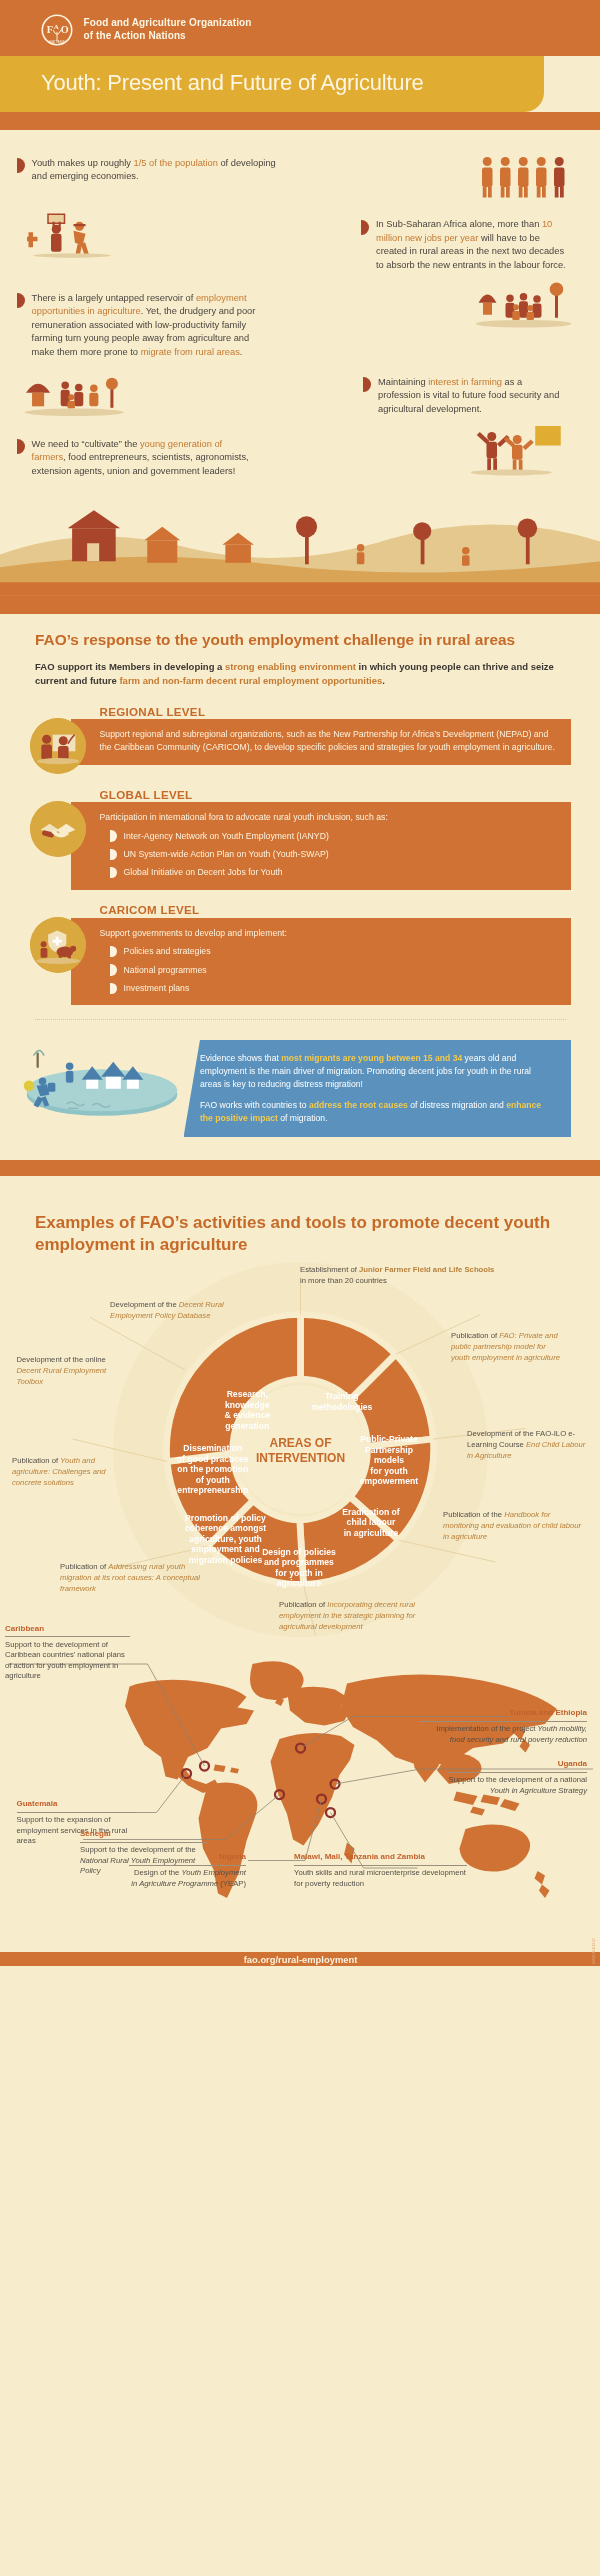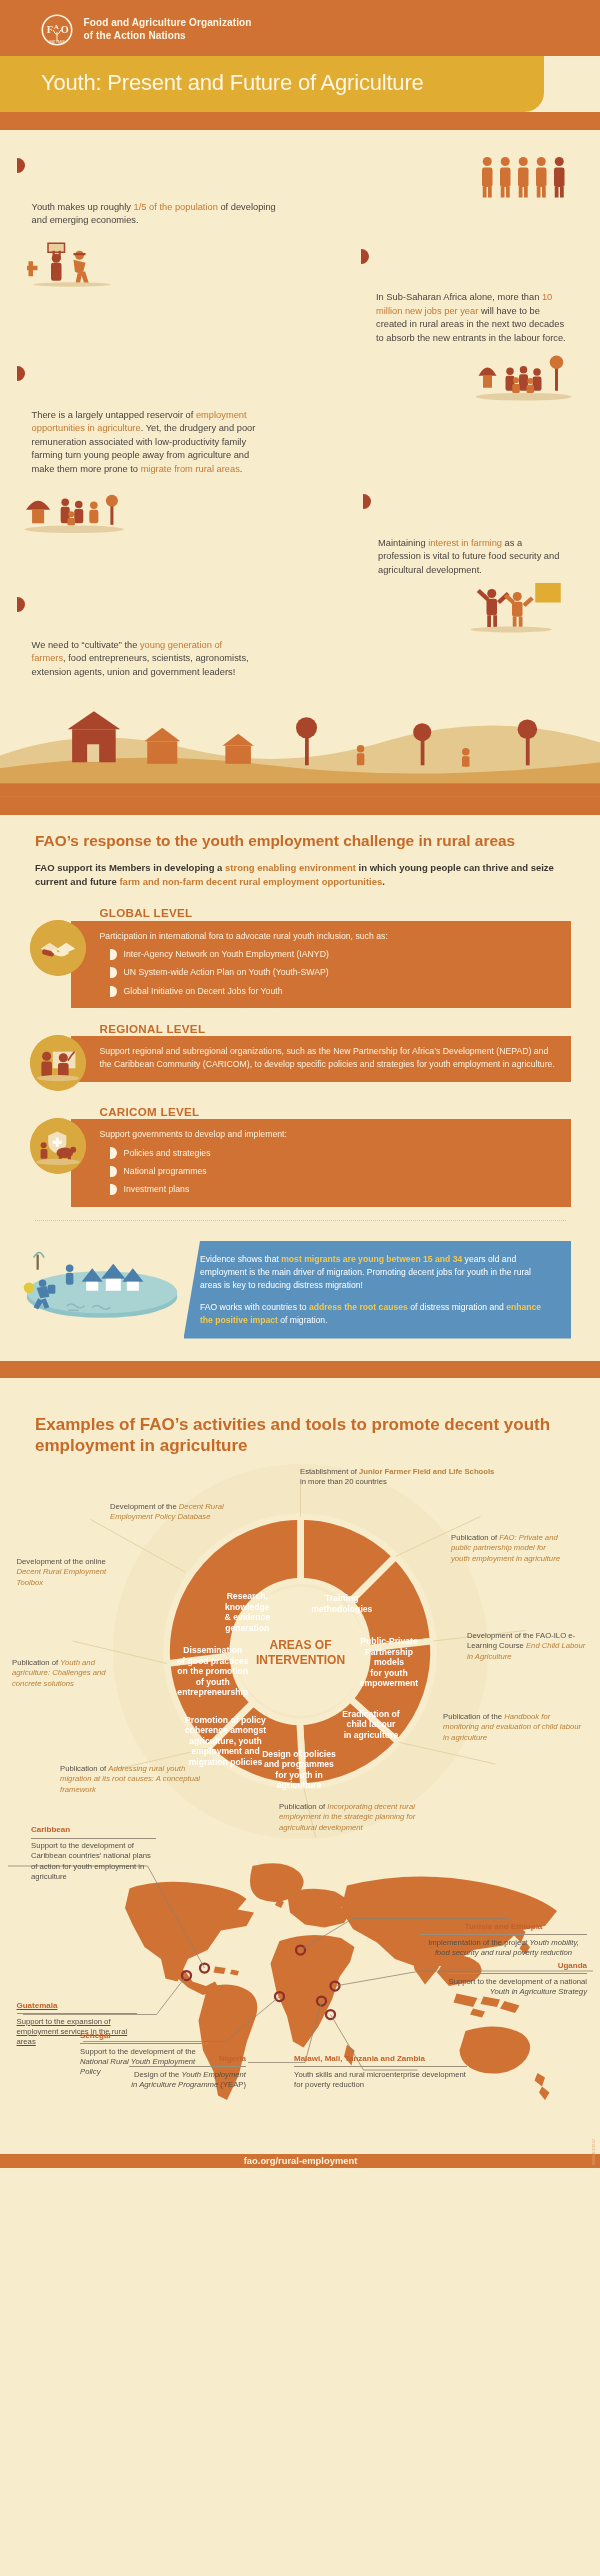--- a/index.html
+++ b/index.html
@@ -56,21 +56,20 @@
     background: #a8452a;
     border-top-right-radius: 8.3px;
     border-bottom-right-radius: 8.3px;
     margin-top: 1.5px;
   }
   .fact-text {
     font-size: 9.3px;
     line-height: 1.45;
     color: #4b4540;
     margin-left: 6.8px;
-    margin-top: 44px;
   }
   .hl { color: #c57a33; }
   .art { flex: 0 0 auto; }
 
   .r1 { padding: 6px 0 0 16.5px; }
   .r1 .fact-text { width: 248px; }
   .r2 { padding: 19.5px 0 0 68px; }
   .r2 .fact-text { width: 195px; }
   .r3 { padding: 19.5px 0 0 16.5px; }
   .r3 .fact-text { width: 225px; }
@@ -438,20 +437,43 @@
   <div class="sec2">
     <h2>FAO’s response to the youth employment challenge in rural areas</h2>
     <div class="lede">
       <span>FAO support its Members in developing a </span><span class="hl2">strong enabling environment</span><span> in which young people can thrive and seize current and future </span><span class="hl2">farm and non-farm decent rural employment opportunities</span><span>.</span>
     </div>
 
     <div class="level">
       <div class="level-ico">
         <svg width="56" height="56" viewBox="0 0 74 74">
           <circle cx="37" cy="37" r="37" fill="#d9a83e"></circle>
+          <rect x="30" y="22" width="30" height="22" fill="#f1e2bd"></rect>
+          <g fill="#a8452a">
+            <circle cx="22" cy="28" r="6"></circle>
+              <rect x="15" y="35" width="14" height="20" rx="3"></rect>
+            <circle cx="44" cy="30" r="6"></circle>
+              <rect x="37" y="37" width="14" height="18" rx="3"></rect>
+          </g>
+          <path d="M50 34 q5 -8 9 -12" stroke="#a8452a" stroke-width="2" fill="none"></path>
+          <ellipse cx="37" cy="57" rx="28" ry="4" fill="#e0c07c"></ellipse>
+        </svg>
+      </div>
+      <div class="level-body">
+        <div class="level-title">REGIONAL LEVEL</div>
+        <div class="level-box">
+          <div>Support regional and subregional organizations, such as the New Partnership for Africa’s Development (NEPAD) and the Caribbean Community (CARICOM), to develop specific policies and strategies for youth employment in agriculture.</div>
+        </div>
+      </div>
+    </div>
+
+    <div class="level">
+      <div class="level-ico">
+        <svg width="56" height="56" viewBox="0 0 74 74">
+          <circle cx="37" cy="37" r="37" fill="#d9a83e"></circle>
           <path d="M14 38 l12 -8 l12 8 l-6 8 z" fill="#f1e2bd"></path>
           <path d="M60 38 l-12 -8 l-12 8 l6 8 z" fill="#f7eccb"></path>
           <rect x="16" y="40" width="16" height="7" rx="3" fill="#a8452a" transform="rotate(14 24 43)"></rect>
           <path d="M30 40 q10 10 20 2" stroke="#f7eccb" stroke-width="5" fill="none"></path>
         </svg>
       </div>
       <div class="level-body">
         <div class="level-title">GLOBAL LEVEL</div>
         <div class="level-box">
           <div>Participation in international fora to advocate rural youth inclusion, such as:</div>
@@ -468,43 +490,20 @@
               <span>Global Initiative on Decent Jobs for Youth</span>
             </div>
         </div>
       </div>
     </div>
 
     <div class="level">
       <div class="level-ico">
         <svg width="56" height="56" viewBox="0 0 74 74">
           <circle cx="37" cy="37" r="37" fill="#d9a83e"></circle>
-          <rect x="30" y="22" width="30" height="22" fill="#f1e2bd"></rect>
-          <g fill="#a8452a">
-            <circle cx="22" cy="28" r="6"></circle>
-              <rect x="15" y="35" width="14" height="20" rx="3"></rect>
-            <circle cx="44" cy="30" r="6"></circle>
-              <rect x="37" y="37" width="14" height="18" rx="3"></rect>
-          </g>
-          <path d="M50 34 q5 -8 9 -12" stroke="#a8452a" stroke-width="2" fill="none"></path>
-          <ellipse cx="37" cy="57" rx="28" ry="4" fill="#e0c07c"></ellipse>
-        </svg>
-      </div>
-      <div class="level-body">
-        <div class="level-title">REGIONAL LEVEL</div>
-        <div class="level-box">
-          <div>Support regional and subregional organizations, such as the New Partnership for Africa’s Development (NEPAD) and the Caribbean Community (CARICOM), to develop specific policies and strategies for youth employment in agriculture.</div>
-        </div>
-      </div>
-    </div>
-
-    <div class="level">
-      <div class="level-ico">
-        <svg width="56" height="56" viewBox="0 0 74 74">
-          <circle cx="37" cy="37" r="37" fill="#d9a83e"></circle>
           <path d="M36 18 l12 5 v10 q0 10 -12 14 q-12 -4 -12 -14 v-10z" fill="#f1e2bd"></path>
           <path d="M34 26 h4 v4 h4 v4 h-4 v4 h-4 v-4 h-4 v-4 h4z" fill="#fff"></path>
           <g fill="#a8452a">
             <circle cx="18" cy="36" r="4"></circle>
               <rect x="14" y="41" width="9" height="13" rx="2"></rect>
             <ellipse cx="46" cy="46" rx="11" ry="7"></ellipse>
               <rect x="38" y="48" width="4" height="8"></rect>
               <rect x="50" y="48" width="4" height="8"></rect>
             <circle cx="57" cy="42" r="4"></circle>
           </g>
@@ -706,41 +705,41 @@
           <path d="M272 152 L196 16 L10 16"></path>
           <path d="M248 162 L208 214 L30 214"></path>
           <path d="M372 190 L300 250 L110 250"></path>
           <path d="M400 128 L470 86 L678 86"></path>
           <path d="M446 176 L560 156 L790 156"></path>
           <path d="M428 196 L406 278 L330 278"></path>
           <path d="M440 214 L484 288 L556 288"></path>
         </g>
       </svg>
 
-      <div class="mcap" style="left:31px; top:-28.5px; width:125px;">
+      <div class="mcap" style="left:5px; top:-28.5px; width:125px;">
         <span class="ctry">Caribbean</span>
         <span>Support to the development of Caribbean countries’ national plans of action for youth employment in agriculture</span>
       </div>
-      <div class="mcap" style="left:16.5px; top:147px; width:120px;text-decoration:underline;">
+      <div class="mcap" style="left:16.5px; top:147px; width:120px;">
         <span class="ctry">Guatemala</span>
         <span>Support to the expansion of employment services in the rural areas</span>
       </div>
       <div class="mcap" style="left:80px; top:177px; width:128px;">
         <span class="ctry">Senegal</span>
         <span>Support to the development of the </span><em>National Rural Youth Employment Policy</em>
       </div>
       <div class="mcap rt" style="left:129px; top:200px; width:117px;">
         <span class="ctry">Nigeria</span>
         <span>Design of the </span><em>Youth Employment in Agriculture Programme</em><span> (YEAP)</span>
       </div>
       <div class="mcap" style="left:294px; top:200px; width:173px;">
         <span class="ctry">Malawi, Mali, Tanzania and Zambia</span>
         <span>Youth skills and rural microenterprise development for poverty reduction</span>
       </div>
-      <div class="mcap rt" style="left:420px; top:68px; width:167px;text-align:center;">
+      <div class="mcap rt" style="left:420px; top:56px; width:167px;">
         <span class="ctry">Tunisia and Ethiopia</span>
         <span>Implementation of the project </span><em>Youth mobility, food security and rural poverty reduction</em>
       </div>
       <div class="mcap rt" style="left:447px; top:107px; width:140px;">
         <span class="ctry">Uganda</span>
         <span>Support to the development of a national </span><em>Youth in Agriculture Strategy</em>
       </div>
     </div>
   </div>
 

